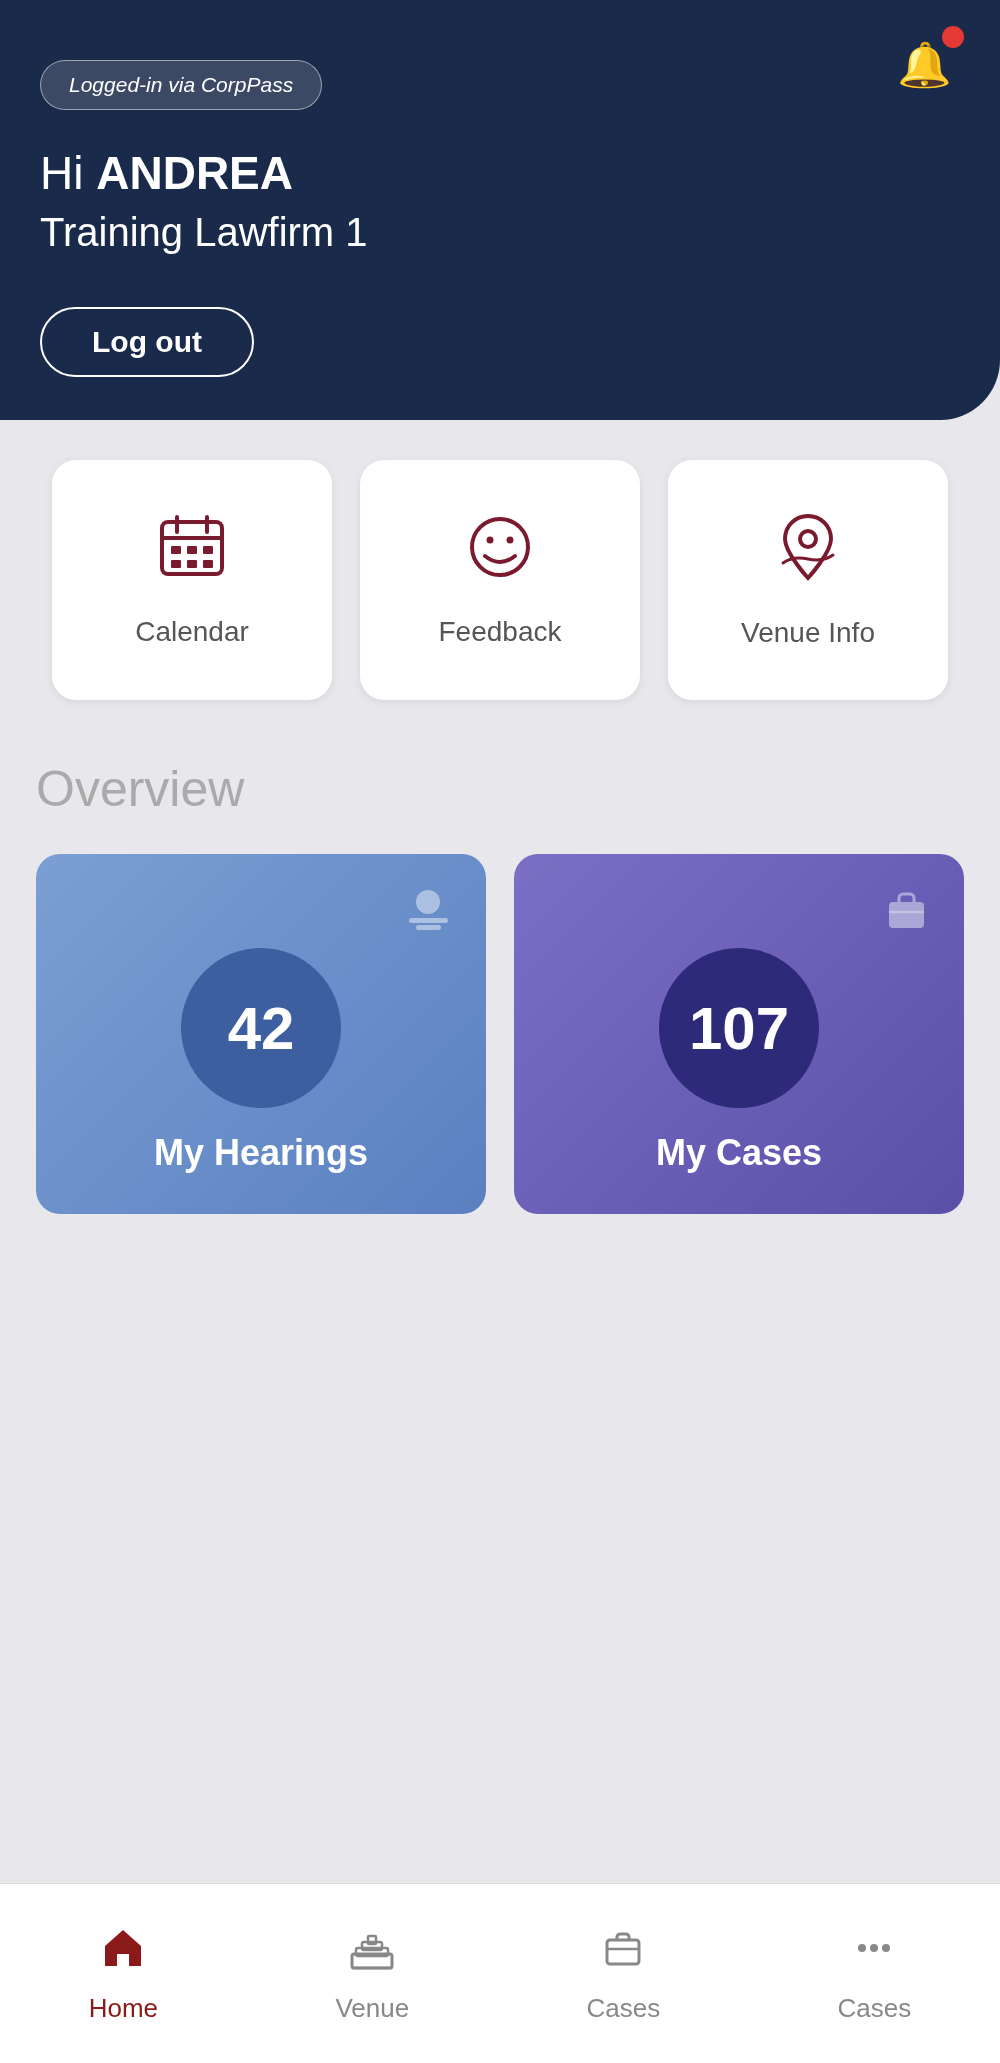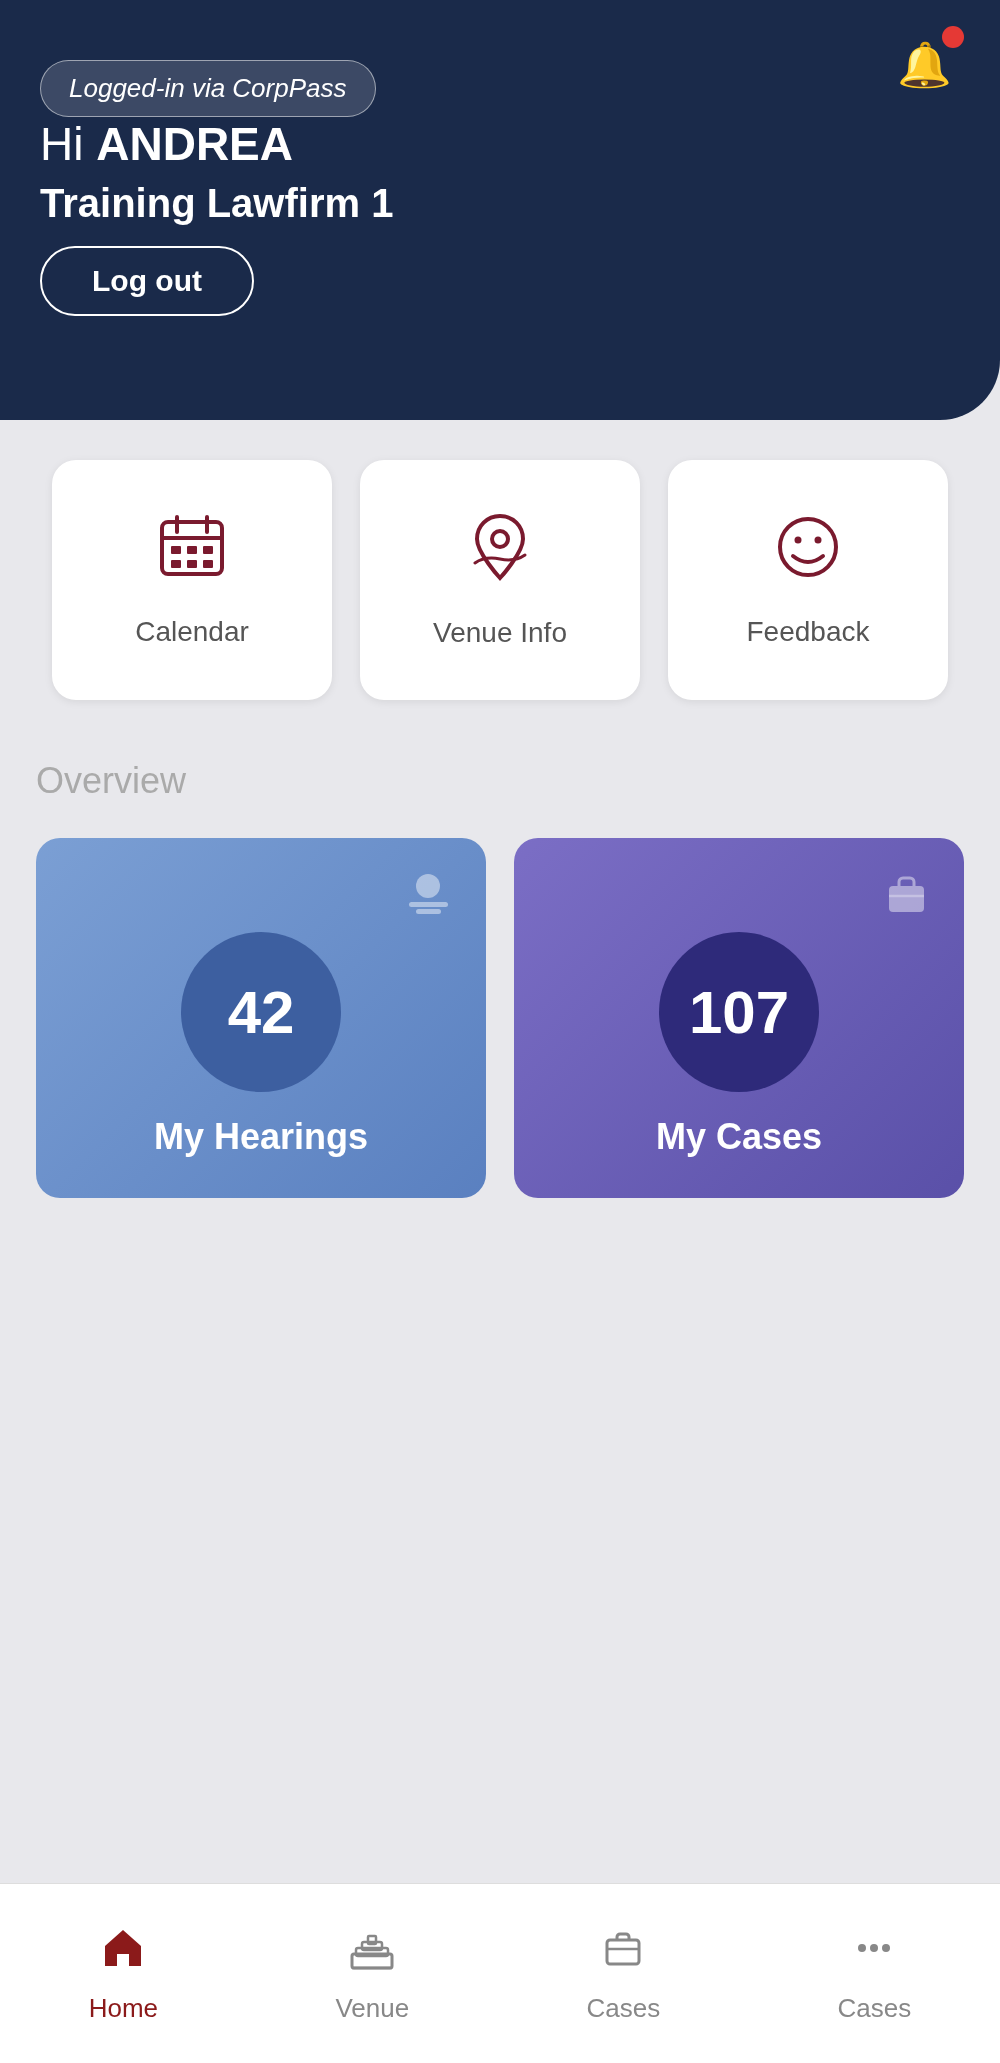--- a/index.html
+++ b/index.html
@@ -53,40 +53,41 @@
       right: -4px;
     }
 
     .corppass-badge {
       display: inline-block;
       background: rgba(255,255,255,0.15);
       border: 1.5px solid rgba(255,255,255,0.5);
       border-radius: 30px;
       padding: 12px 28px;
       color: white;
-      font-size: 26px;
+      font-size: 21px;
       font-style: italic;
+      margin-bottom: 36px;
       margin-top: 10px;
     }
 
     .greeting {
       color: white;
       font-size: 46px;
       margin-bottom: 10px;
     }
 
     .greeting-name {
       font-weight: 900;
     }
 
     .lawfirm {
       color: white;
       font-size: 40px;
-      font-weight: 700;
-      margin-bottom: 20px;
+      font-weight: 400;
+      margin-bottom: 52px;
     }
 
     .logout-btn {
       display: inline-block;
       border: 2.5px solid white;
       border-radius: 50px;
       padding: 16px 50px;
       color: white;
       font-size: 30px;
       font-weight: 700;
@@ -126,21 +127,21 @@
       color: #555;
       font-weight: 400;
     }
 
     
     .overview-section {
       padding: 20px 36px 40px 36px;
     }
 
     .overview-title {
-      font-size: 36px;
+      font-size: 50px;
       color: #aaa;
       font-weight: 300;
       margin-bottom: 36px;
     }
 
     .overview-cards {
       display: flex;
       gap: 28px;
     }
 
@@ -275,39 +276,39 @@
         <rect x="14" y="48" width="10" height="8" rx="1" fill="#7a1a2e"></rect>
         <rect x="30" y="48" width="10" height="8" rx="1" fill="#7a1a2e"></rect>
         <rect x="46" y="48" width="10" height="8" rx="1" fill="#7a1a2e"></rect>
       </svg>
     </div>
     <span class="action-label">Calendar</span>
   </div>
 
   <div class="action-card">
     <div class="action-icon">
-      <svg width="70" height="72" viewBox="0 0 70 72" fill="none">
-        <path d="M35 5C22 5 12 15 12 28C12 42 35 67 35 67C35 67 58 42 58 28C58 15 48 5 35 5Z" stroke="#7a1a2e" stroke-width="4" fill="none"></path>
-        <circle cx="35" cy="28" r="8" stroke="#7a1a2e" stroke-width="4" fill="none"></circle>
-        <path d="M10 52 Q20 45 35 48 Q50 51 60 44" stroke="#7a1a2e" stroke-width="3" fill="none" stroke-linecap="round"></path>
-      </svg>
-    </div>
-    <span class="action-label">Venue Info</span>
-  </div>
-
-  <div class="action-card">
-    <div class="action-icon">
       <svg width="70" height="70" viewBox="0 0 70 70" fill="none">
         <circle cx="35" cy="35" r="28" stroke="#7a1a2e" stroke-width="4" fill="none"></circle>
         <circle cx="25" cy="28" r="3.5" fill="#7a1a2e"></circle>
         <circle cx="45" cy="28" r="3.5" fill="#7a1a2e"></circle>
         <path d="M20 44 Q35 56 50 44" stroke="#7a1a2e" stroke-width="4" fill="none" stroke-linecap="round"></path>
       </svg>
     </div>
     <span class="action-label">Feedback</span>
+  </div>
+
+  <div class="action-card">
+    <div class="action-icon">
+      <svg width="70" height="72" viewBox="0 0 70 72" fill="none">
+        <path d="M35 5C22 5 12 15 12 28C12 42 35 67 35 67C35 67 58 42 58 28C58 15 48 5 35 5Z" stroke="#7a1a2e" stroke-width="4" fill="none"></path>
+        <circle cx="35" cy="28" r="8" stroke="#7a1a2e" stroke-width="4" fill="none"></circle>
+        <path d="M10 52 Q20 45 35 48 Q50 51 60 44" stroke="#7a1a2e" stroke-width="3" fill="none" stroke-linecap="round"></path>
+      </svg>
+    </div>
+    <span class="action-label">Venue Info</span>
   </div>
 </div>
 
 <div class="overview-section">
   <div class="overview-title">Overview</div>
 
   <div class="overview-cards">
 
     <div class="overview-card hearings-card">
       <div class="card-icon">

